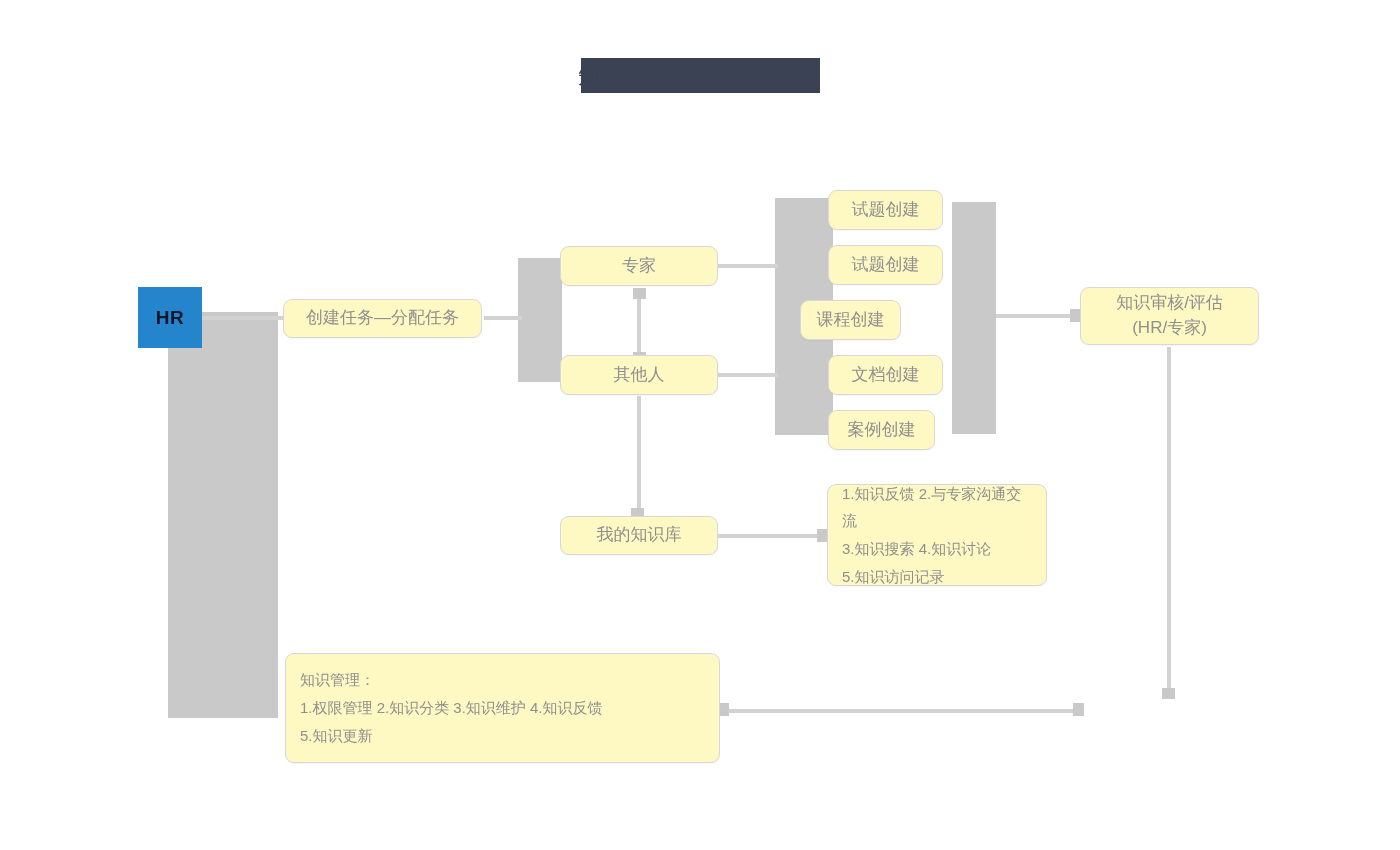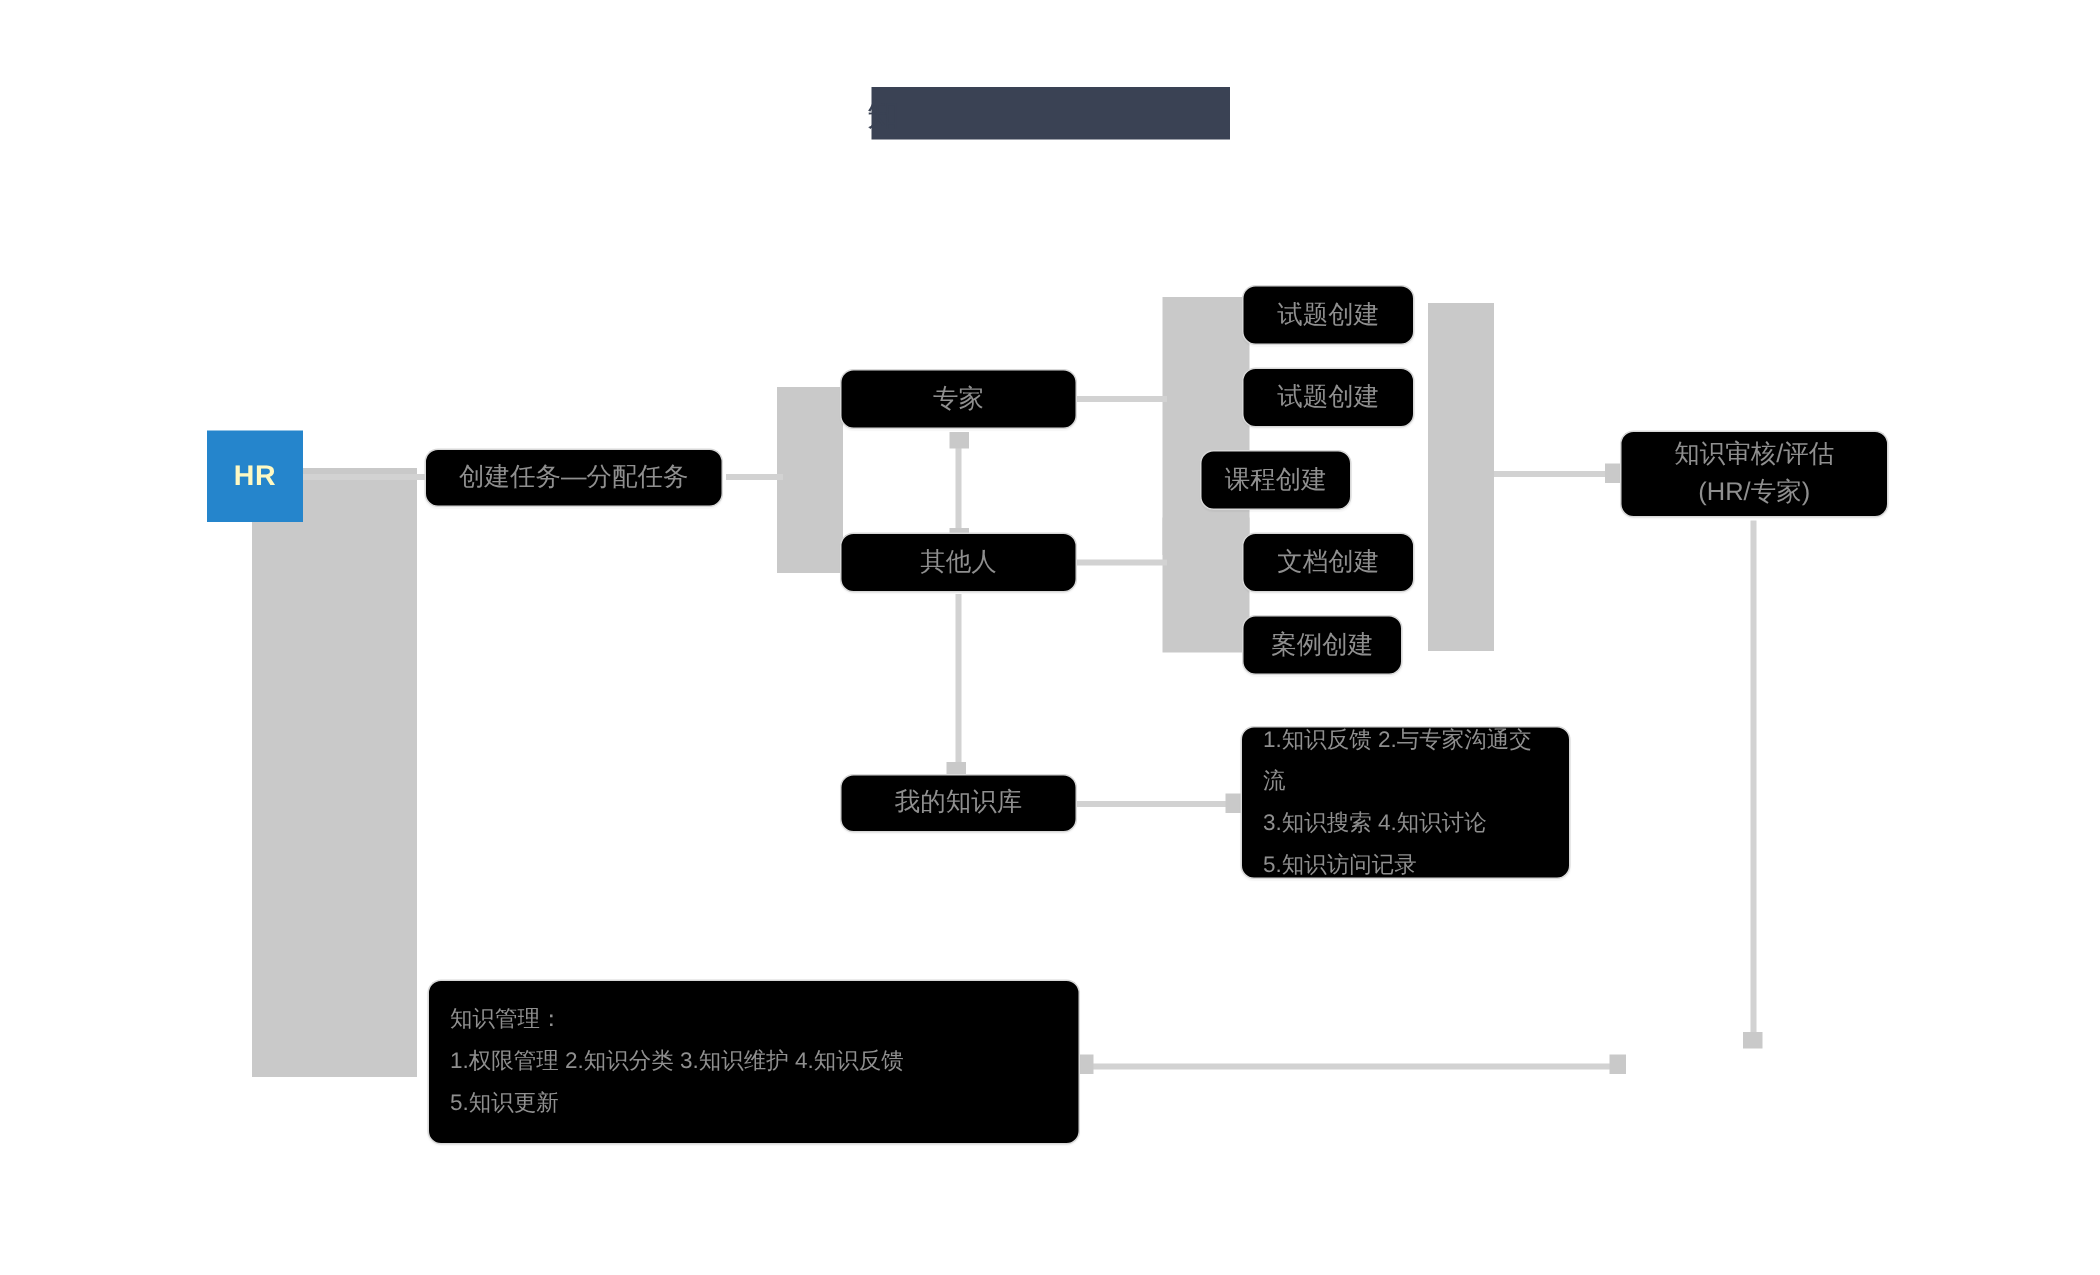--- a/index.html
+++ b/index.html
@@ -43,21 +43,21 @@
   
   .gblock {
     position: absolute;
     background: #c9c9c9;
   }
 
   
   .node {
     position: absolute;
     box-sizing: border-box;
-    background: #000000;
+    background: #fef9c3;
     border: 1px solid #d8d8d8;
     border-radius: 9px;
     color: #8f8f8f;
     font-size: 17px;
     display: flex;
     align-items: center;
     justify-content: center;
     text-align: center;
     line-height: 1.45;
     white-space: pre-line;
@@ -71,21 +71,21 @@
   }
 
   
   .hr-badge {
     position: absolute;
     left: 138px;
     top: 287px;
     width: 64px;
     height: 61px;
     background: #2585cc;
-    color: #fef9c3;
+    color: #0f172a;
     font-size: 19px;
     font-weight: bold;
     display: flex;
     align-items: center;
     justify-content: center;
     letter-spacing: 0.5px;
   }
 
   
   .hline {

